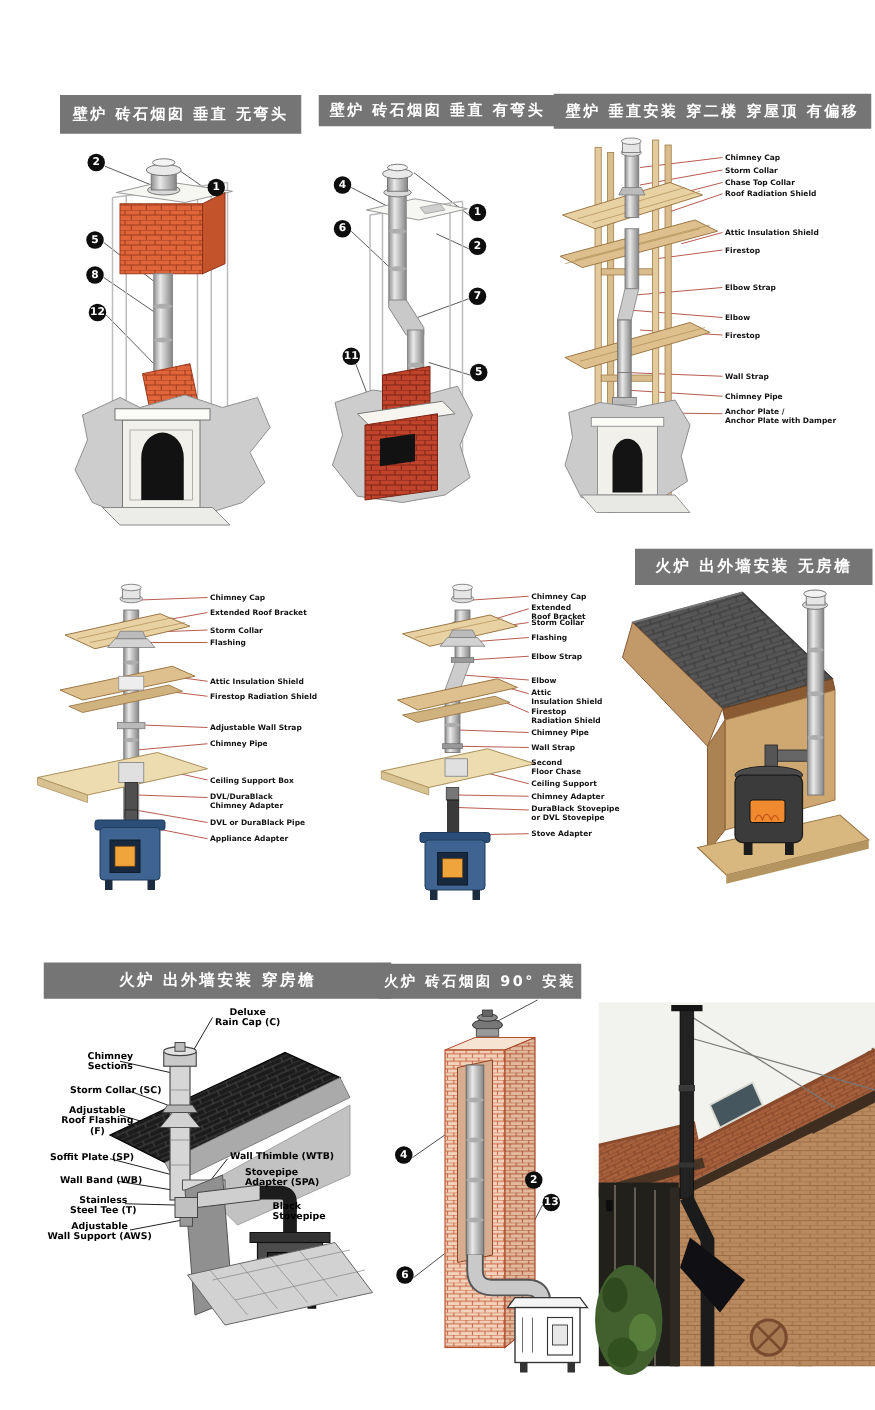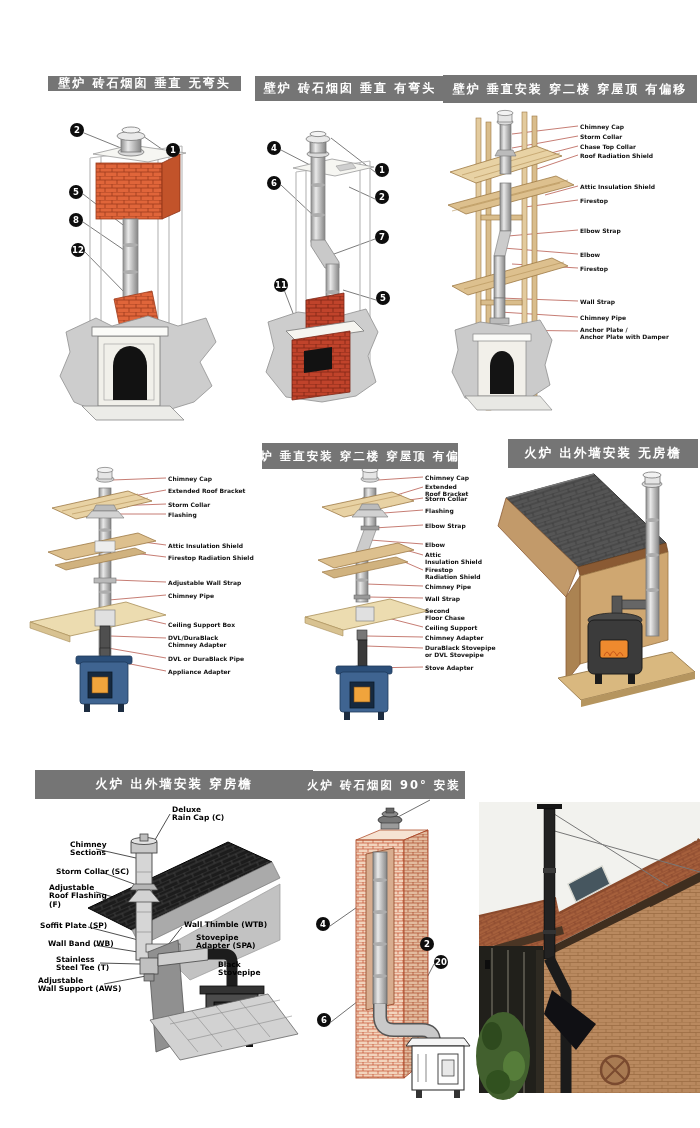--- a/index.html
+++ b/index.html
@@ -7,21 +7,21 @@
         font-family:"DejaVu Sans","Liberation Sans",sans-serif;overflow:hidden}
   svg.layer{position:absolute;left:0;top:0;z-index:0}
   .ttl{position:absolute;background:#757575;color:#fff;display:flex;align-items:center;
        justify-content:center;font-size:12.5px;font-weight:bold;letter-spacing:2px;
        white-space:nowrap;z-index:2}
   .co{position:absolute;width:14px;height:14px;border-radius:50%;background:#0d0d0d;color:#fff;
       font-size:8.5px;font-weight:bold;display:flex;align-items:center;justify-content:center;z-index:3}
   .lbl{position:absolute;font-size:6px;font-weight:bold;color:#111;line-height:1.2;
        white-space:pre-line;z-index:2}
   .lbl7{font-size:7.5px;color:#000;line-height:1.1}
-  .ctr{text-align:left}
+  .ctr{text-align:center}
 </style>
 </head>
 <body>
 
 <div class="page">
 
 <svg class="layer" width="700" height="1128" viewBox="0 0 700 1128">
 <defs>
   <linearGradient id="gp" x1="0" y1="0" x2="1" y2="0">
     <stop offset="0" stop-color="#8f8f8f"></stop>
@@ -317,45 +317,44 @@
   <line x1="551" y1="830" x2="700" y2="872" stroke="#777" stroke-width="1"></line>
   <rect x="537" y="804" width="25" height="5" fill="#151515"></rect>
   <rect x="544" y="809" width="11" height="150" fill="#222222" stroke="#000" stroke-width="0.5"></rect>
   <rect x="543" y="868" width="13" height="5" fill="#3a3a3a"></rect>
   <rect x="543" y="930" width="13" height="4" fill="#333333"></rect>
   <path d="M549,958 566,992 566,1093" stroke="#1b1b1b" stroke-width="11" fill="none"></path>
   <polygon points="552,990 596,1024 576,1050 544,1014" fill="#101014"></polygon>
 </g>
 </svg>
 
-<div class="ttl" style="left:48px;top:76px;width:193px;height:15px;font-size:12px">壁炉 砖石烟囱 垂直 无弯头</div>
+<div class="ttl" style="left:48px;top:76px;width:193px;height:31px;font-size:12px">壁炉 砖石烟囱 垂直 无弯头</div>
 <div class="ttl" style="left:255px;top:76px;width:190px;height:25px;font-size:12px">壁炉 砖石烟囱 垂直 有弯头</div>
 <div class="ttl" style="left:443px;top:75px;width:254px;height:28px;font-size:12px">壁炉 垂直安装 穿二楼 穿屋顶 有偏移</div>
-<div class="ttl" style="left:262px;top:443px;width:196px;height:26px;font-size:11.5px">火炉 垂直安装 穿二楼 穿屋顶 有偏移</div>
 <div class="ttl" style="left:508px;top:439px;width:190px;height:29px">火炉 出外墙安装 无房檐</div>
 <div class="ttl" style="left:35px;top:770px;width:278px;height:29px">火炉 出外墙安装 穿房檐</div>
 <div class="ttl" style="left:303px;top:771px;width:162px;height:28px;font-size:11.5px">火炉 砖石烟囱 90° 安装</div>
 
 <div class="co" style="left:70px;top:123px">2</div>
 <div class="co" style="left:166px;top:143px">1</div>
 <div class="co" style="left:69px;top:185px">5</div>
 <div class="co" style="left:69px;top:213px">8</div>
 <div class="co" style="left:71px;top:243px">12</div>
 
 <div class="co" style="left:267px;top:141px">4</div>
 <div class="co" style="left:375px;top:163px">1</div>
 <div class="co" style="left:267px;top:176px">6</div>
 <div class="co" style="left:375px;top:190px">2</div>
 <div class="co" style="left:375px;top:230px">7</div>
 <div class="co" style="left:376px;top:291px">5</div>
 <div class="co" style="left:274px;top:278px">11</div>
 
 <div class="co" style="left:316px;top:917px">4</div>
 <div class="co" style="left:420px;top:937px">2</div>
-<div class="co" style="left:434px;top:955px">20</div>
+<div class="co" style="left:434px;top:955px">13</div>
 <div class="co" style="left:317px;top:1013px">6</div>
 
 <div class="lbl" style="left:580px;top:123px">Chimney Cap</div>
 <div class="lbl" style="left:580px;top:133px">Storm Collar</div>
 <div class="lbl" style="left:580px;top:143px">Chase Top Collar</div>
 <div class="lbl" style="left:580px;top:152px">Roof Radiation Shield</div>
 <div class="lbl" style="left:580px;top:183px">Attic Insulation Shield</div>
 <div class="lbl" style="left:580px;top:197px">Firestop</div>
 <div class="lbl" style="left:580px;top:227px">Elbow Strap</div>
 <div class="lbl" style="left:580px;top:251px">Elbow</div>

